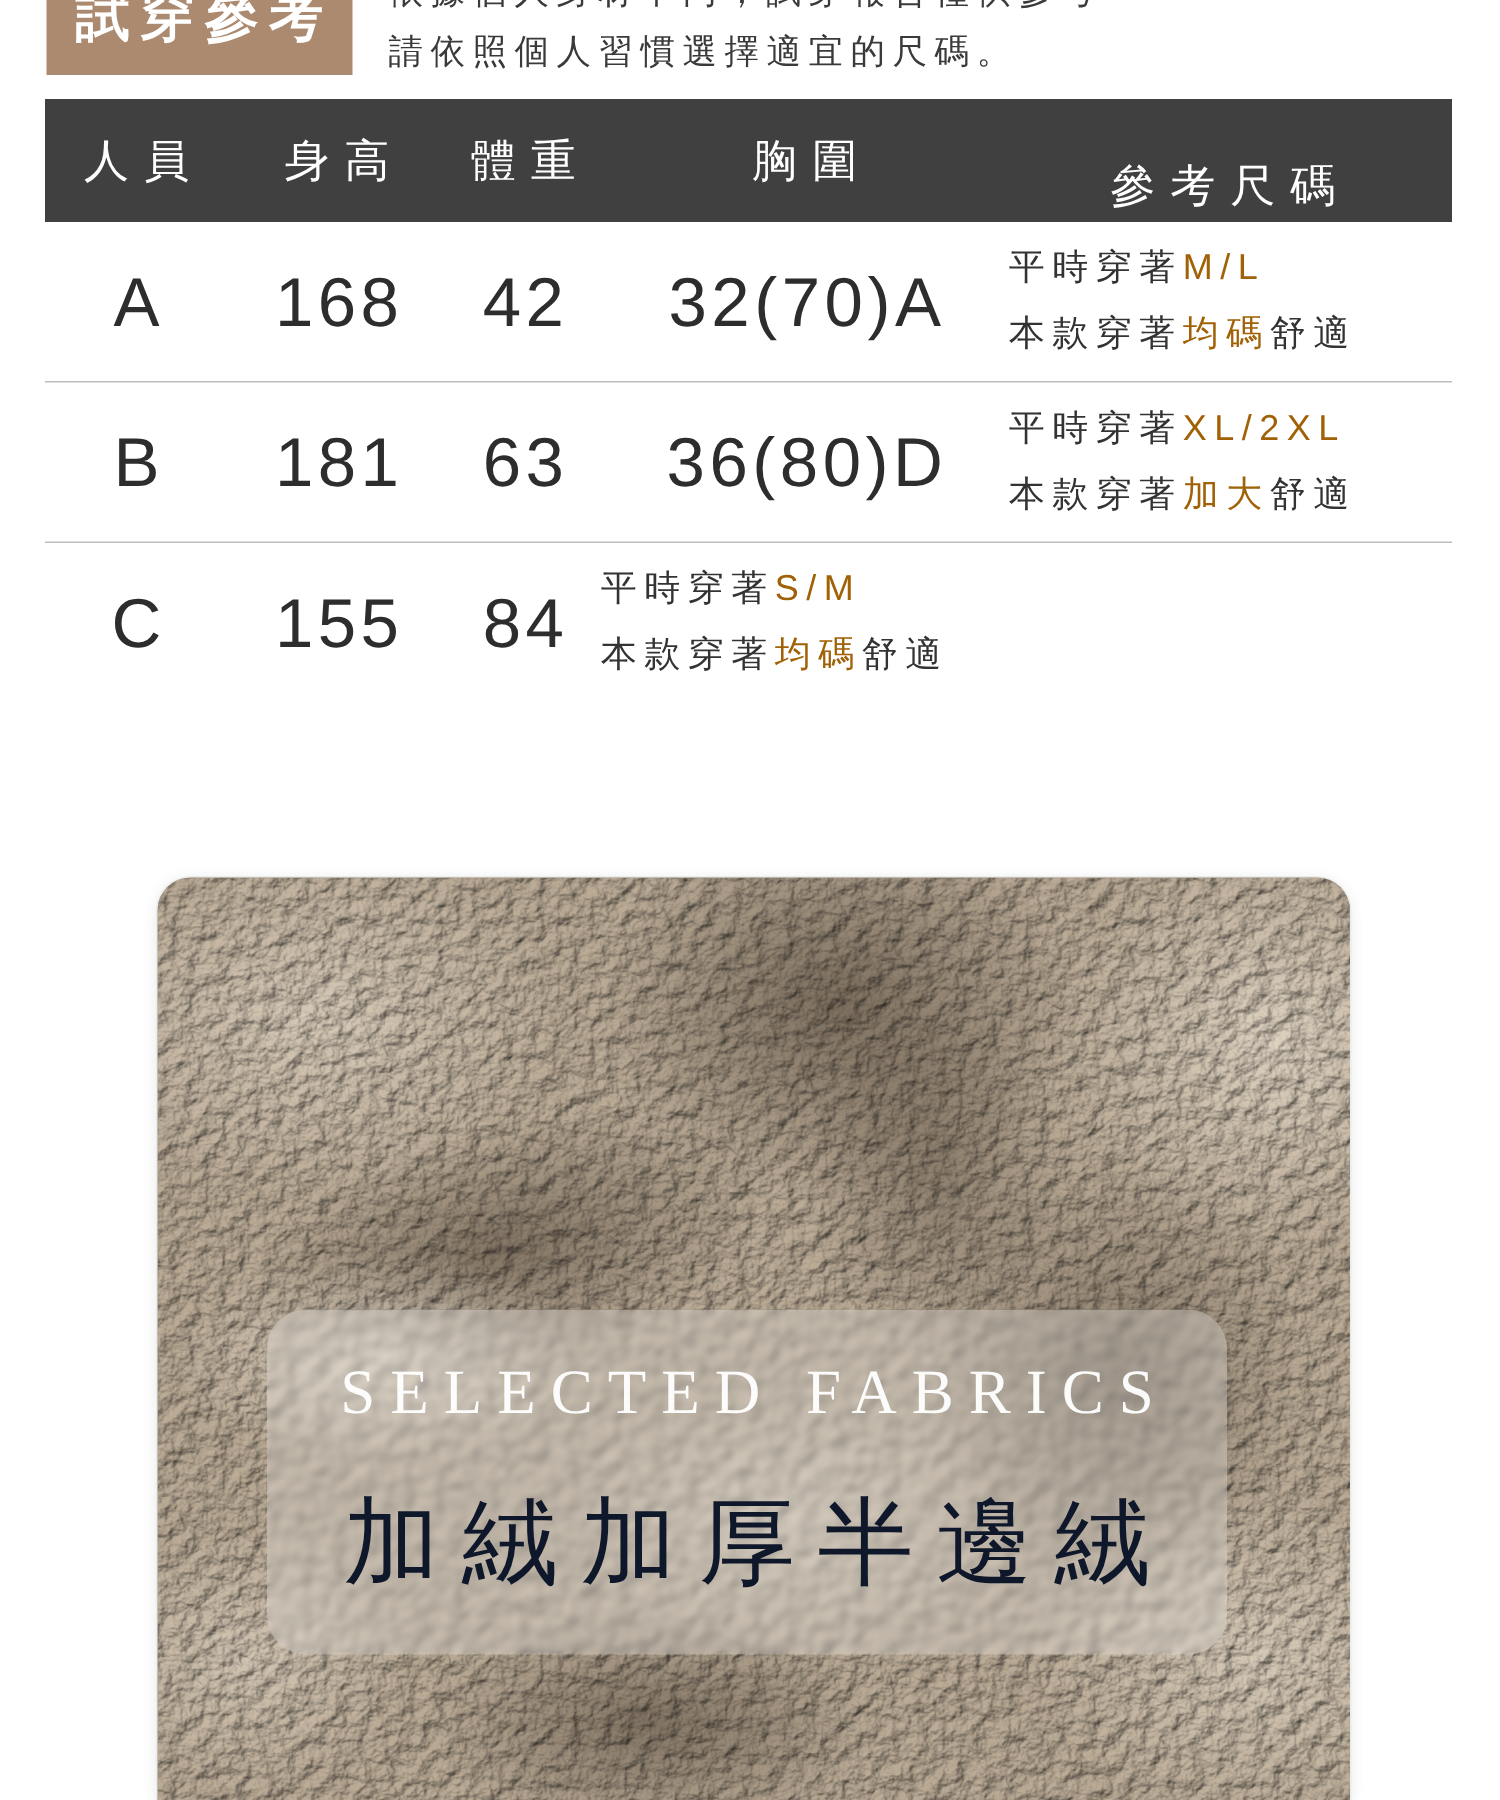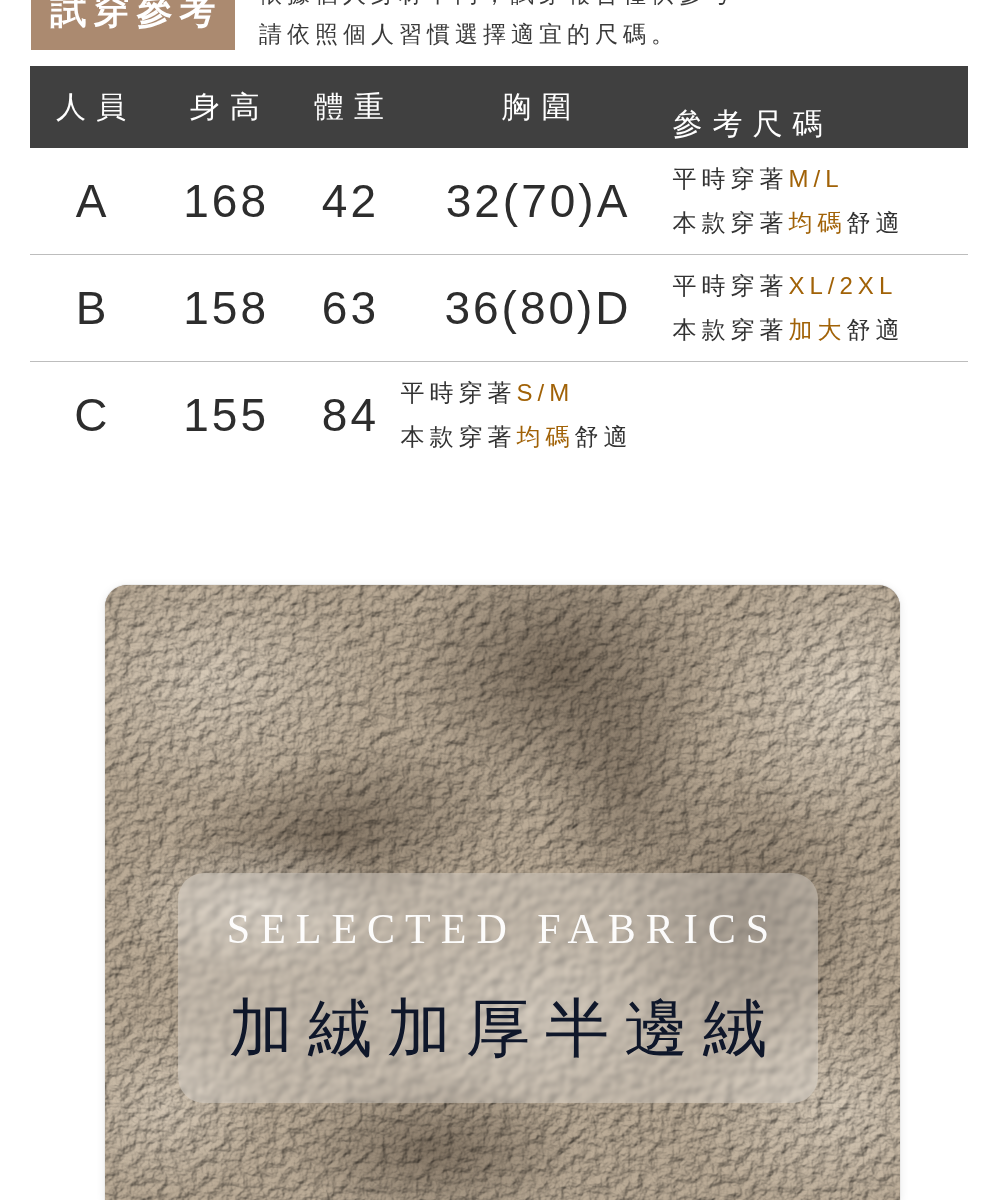--- a/index.html
+++ b/index.html
@@ -22,21 +22,21 @@
     white-space:nowrap;
   }
   
   .size-table{position:absolute;left:30px;top:66px;width:938px;}
   .thead{
     height:82px;background:#404040;color:#ffffff;
     display:grid;grid-template-columns:13% 15.5% 11% 29% 31.5%;
     align-items:center;font-size:30px;letter-spacing:10px;
   }
   .thead .hc{text-align:center;text-indent:10px;}
-  .thead .hl{text-align:left;margin-top:35px;}
+  .thead .hl{text-align:center;margin-top:35px;}
   .trow{
     height:106px;
     display:grid;grid-template-columns:13% 15.5% 11% 29% 31.5%;
     align-items:center;border-bottom:1px solid #bdbdbd;
   }
   .trow.last{border-bottom:none;}
   .cell{
     text-align:center;font-size:46px;color:#2d2d2d;letter-spacing:3px;text-indent:3px;
   }
   .size-cell{
@@ -95,21 +95,21 @@
     <span class="cell">42</span>
     <span class="cell">32(70)A</span>
     <div class="size-cell">
       <div><span>平時穿著</span><span class="accent">M/L</span></div>
       <div><span>本款穿著</span><span class="accent">均碼</span><span>舒適</span></div>
     </div>
   </div>
 
   <div class="trow">
     <span class="cell">B</span>
-    <span class="cell">158</span>
+    <span class="cell">181</span>
     <span class="cell">63</span>
     <span class="cell">36(80)D</span>
     <div class="size-cell">
       <div><span>平時穿著</span><span class="accent">XL/2XL</span></div>
       <div><span>本款穿著</span><span class="accent">加大</span><span>舒適</span></div>
     </div>
   </div>
 
   <div class="trow last">
     <span class="cell">C</span>

